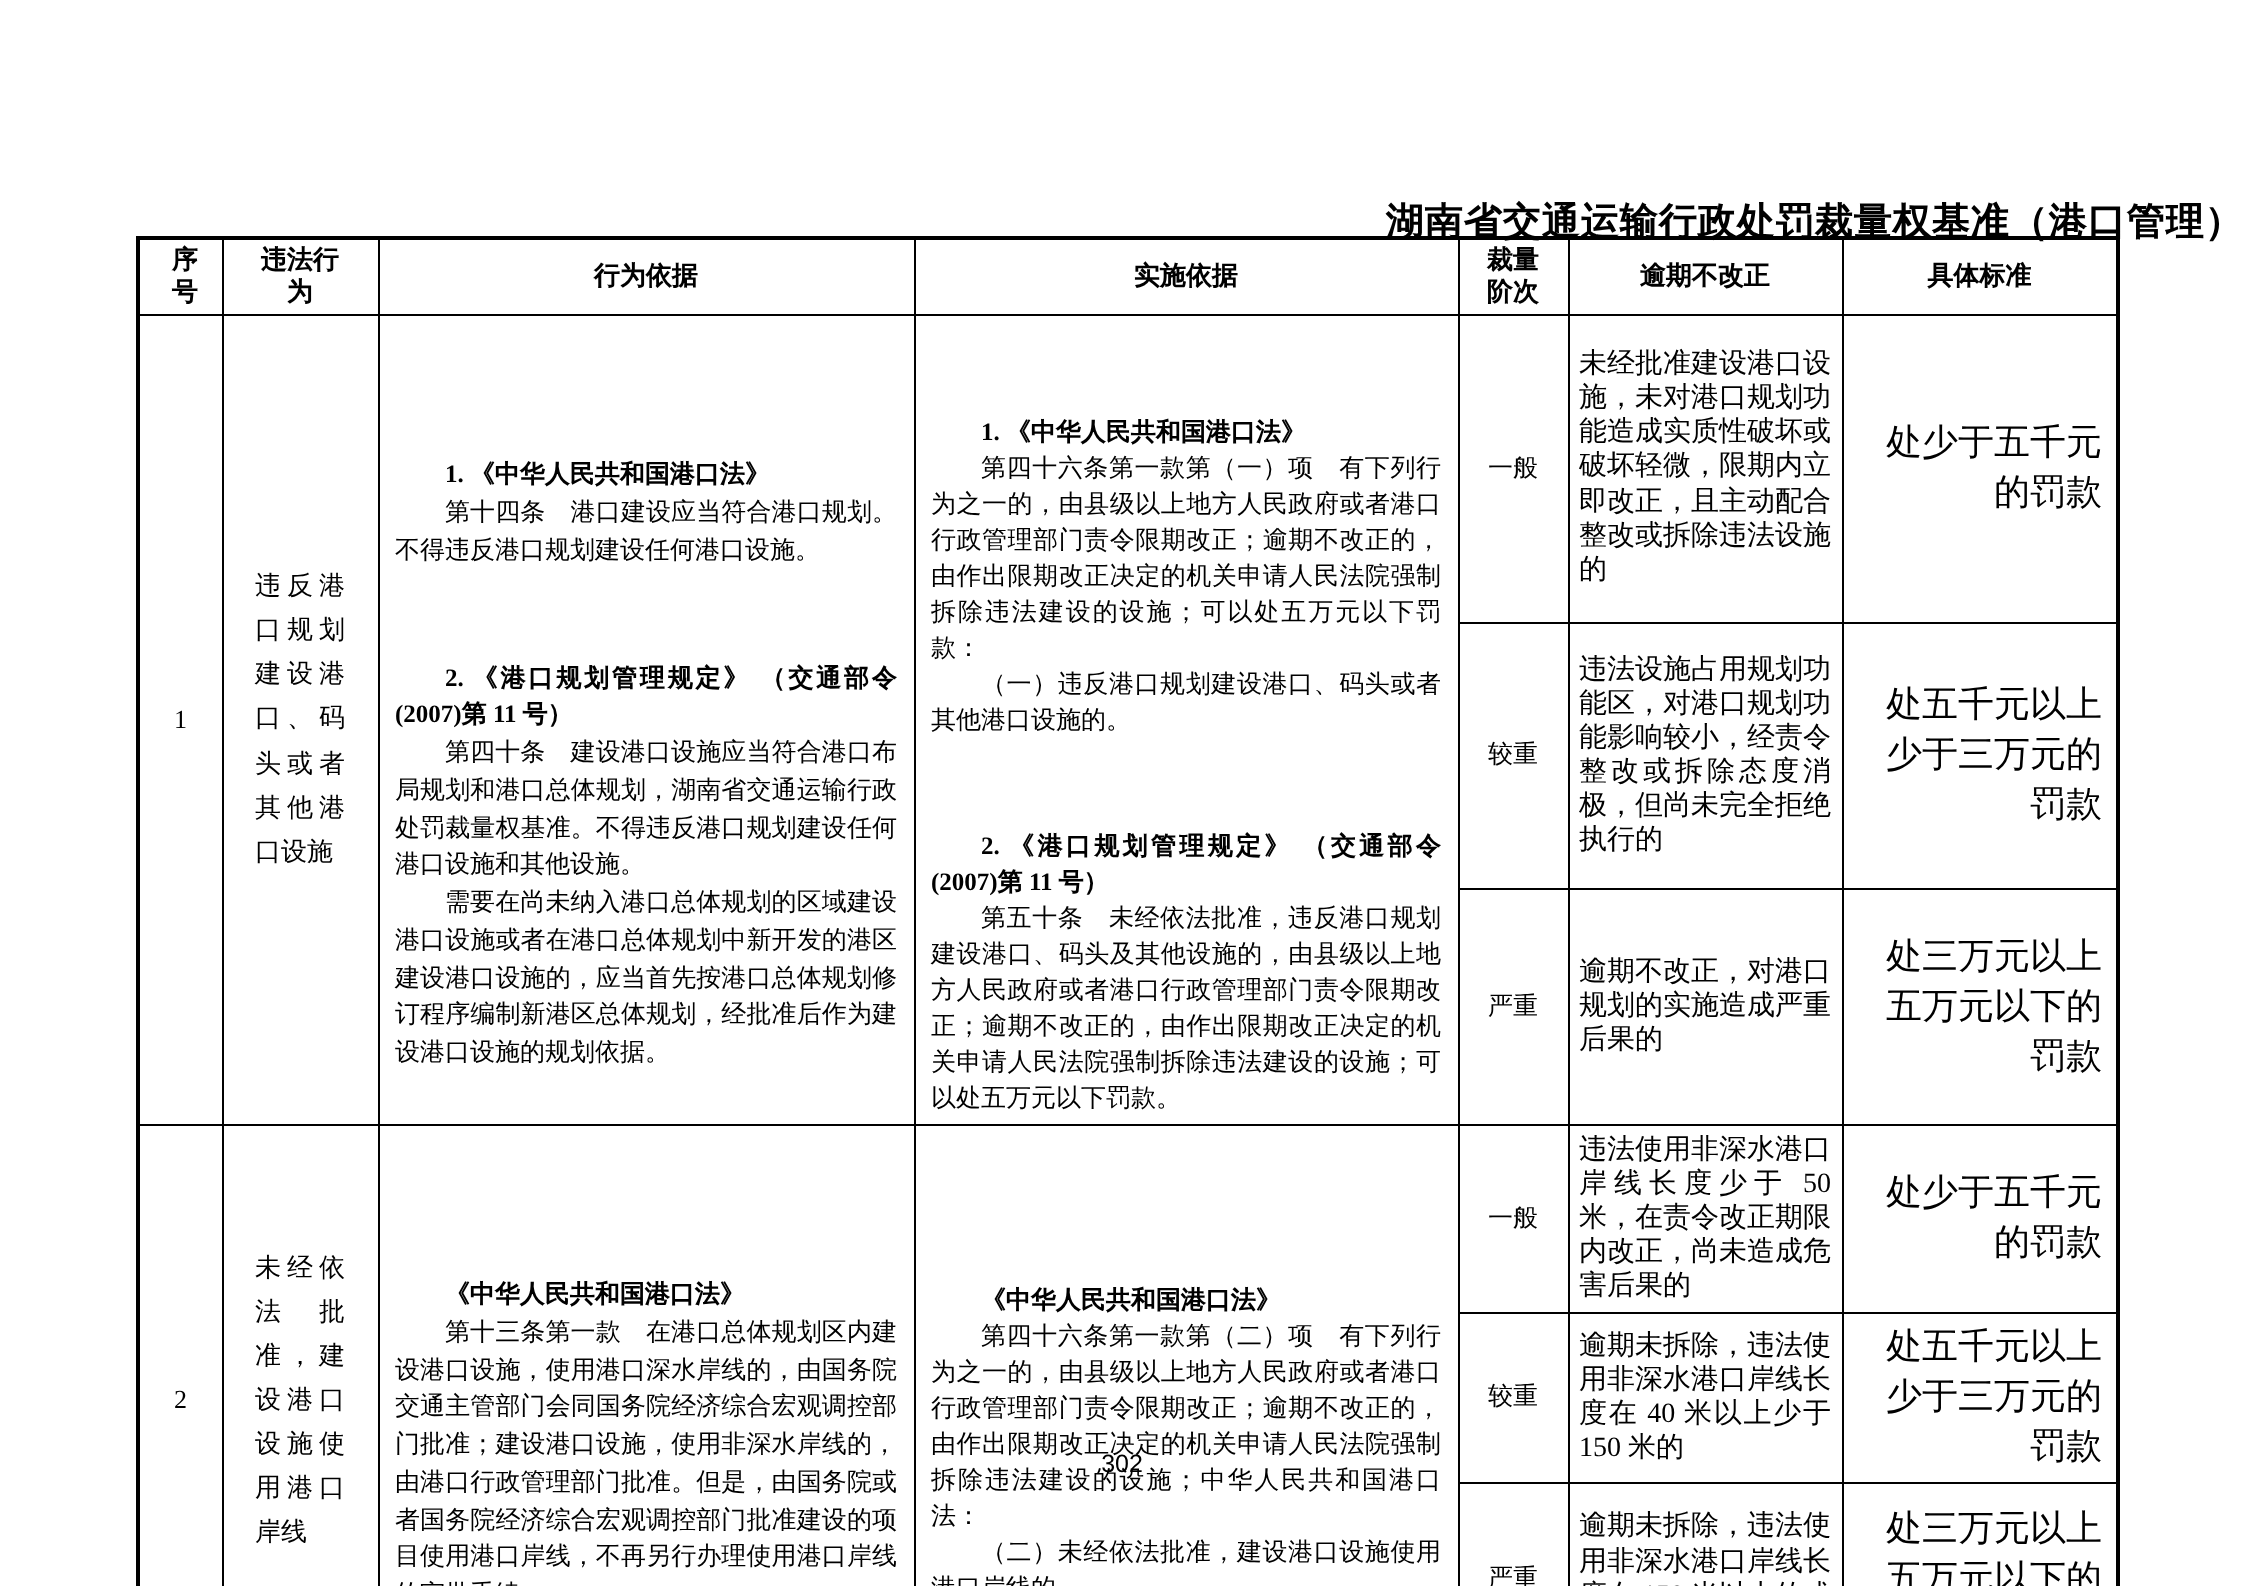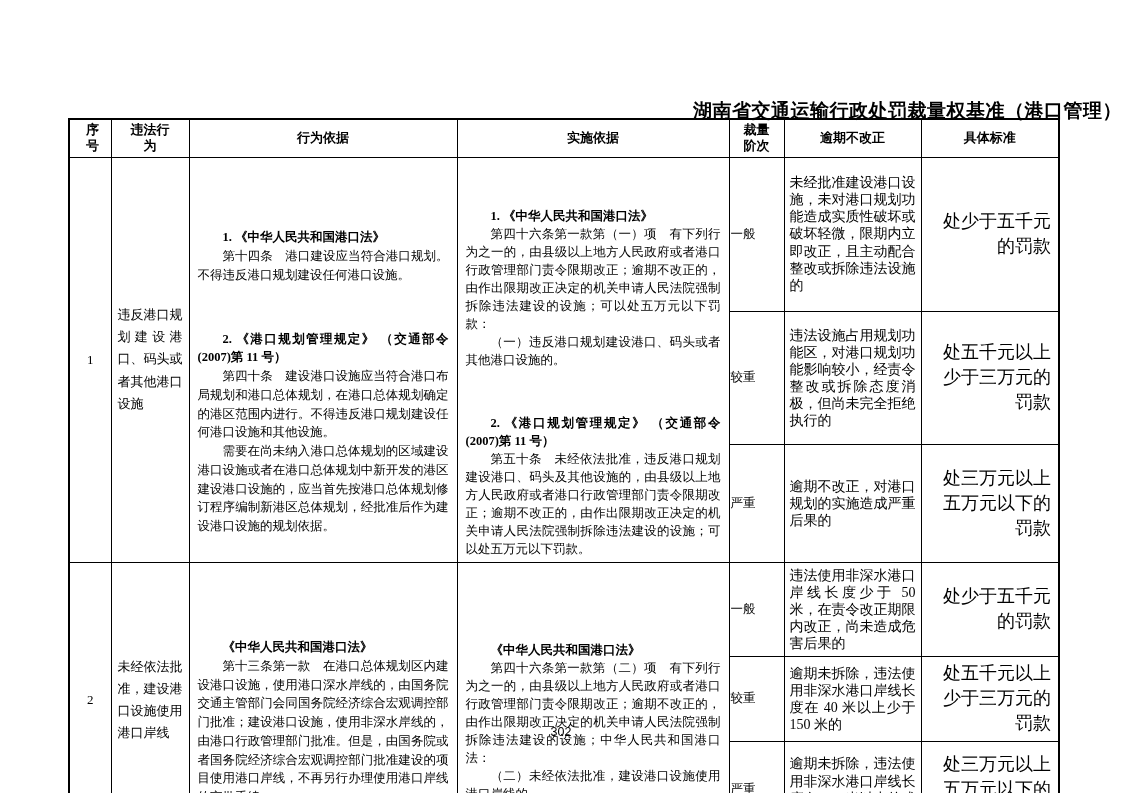--- a/index.html
+++ b/index.html
@@ -45,39 +45,40 @@
     padding: 2px 16px;
   }
   .penalty-table th.col-level-h { padding: 2px 12px; }
   .cell-index {
     text-align: center;
     font-size: 13px;
   }
   .cell-violation {
     font-size: 13px;
     line-height: 1.7;
-    padding: 4px 6px;
+    padding: 4px 16px;
     text-align: justify;
     text-justify: inter-character;
     margin-left: 19px;
   }
   .cell-basis {
     font-size: 12.5px;
     line-height: 1.5;
     padding: 4px 8px;
   }
   .cell-impl { line-height: 1.44; }
   .para {
     margin: 0;
     text-indent: 2em;
     text-align: justify;
     text-justify: inter-character;
   }
   .para.heading { font-weight: bold; margin-top: 45px; }
   .cell-level {
+    text-align: center;
     font-size: 12.5px;
   }
   .cell-condition {
     font-size: 14px;
     line-height: 1.22;
     padding: 4px 5px;
     text-align: justify;
     text-justify: inter-character;
   }
   .cell-standard {
@@ -124,21 +125,21 @@
         </tr>
     </thead>
     <tbody>
         <tr style="height: 110px;">
           <td class="cell-index" rowspan="3">1</td>
           <td class="cell-violation" rowspan="3">违反港口规划建设港口、码头或者其他港口设施</td>
           <td class="cell-basis" rowspan="3">
             <p class="para heading">1. 《中华人民共和国港口法》</p>
             <p class="para body">第十四条　港口建设应当符合港口规划。不得违反港口规划建设任何港口设施。</p>
             <p class="para heading">2. 《港口规划管理规定》 （交通部令(2007)第 11 号）</p>
-            <p class="para body">第四十条　建设港口设施应当符合港口布局规划和港口总体规划，在港口总体规划确定的港区范围内进行。不得违反港口规划建设任何港口设施和其他设施。</p>
+            <p class="para body">第四十条　建设港口设施应当符合港口布局规划和港口总体规划，湖南省交通运输行政处罚裁量权基准。不得违反港口规划建设任何港口设施和其他设施。</p>
             <p class="para body">需要在尚未纳入港口总体规划的区域建设港口设施或者在港口总体规划中新开发的港区建设港口设施的，应当首先按港口总体规划修订程序编制新港区总体规划，经批准后作为建设港口设施的规划依据。</p>
           </td>
           <td class="cell-basis cell-impl" rowspan="3">
             <p class="para heading">1. 《中华人民共和国港口法》</p>
             <p class="para body">第四十六条第一款第（一）项　有下列行为之一的，由县级以上地方人民政府或者港口行政管理部门责令限期改正；逾期不改正的，由作出限期改正决定的机关申请人民法院强制拆除违法建设的设施；可以处五万元以下罚款：</p>
             <p class="para body">（一）违反港口规划建设港口、码头或者其他港口设施的。</p>
             <p class="para heading">2. 《港口规划管理规定》 （交通部令(2007)第 11 号）</p>
             <p class="para body">第五十条　未经依法批准，违反港口规划建设港口、码头及其他设施的，由县级以上地方人民政府或者港口行政管理部门责令限期改正；逾期不改正的，由作出限期改正决定的机关申请人民法院强制拆除违法建设的设施；可以处五万元以下罚款。</p>
           </td>
           <td class="cell-level">一般</td>

